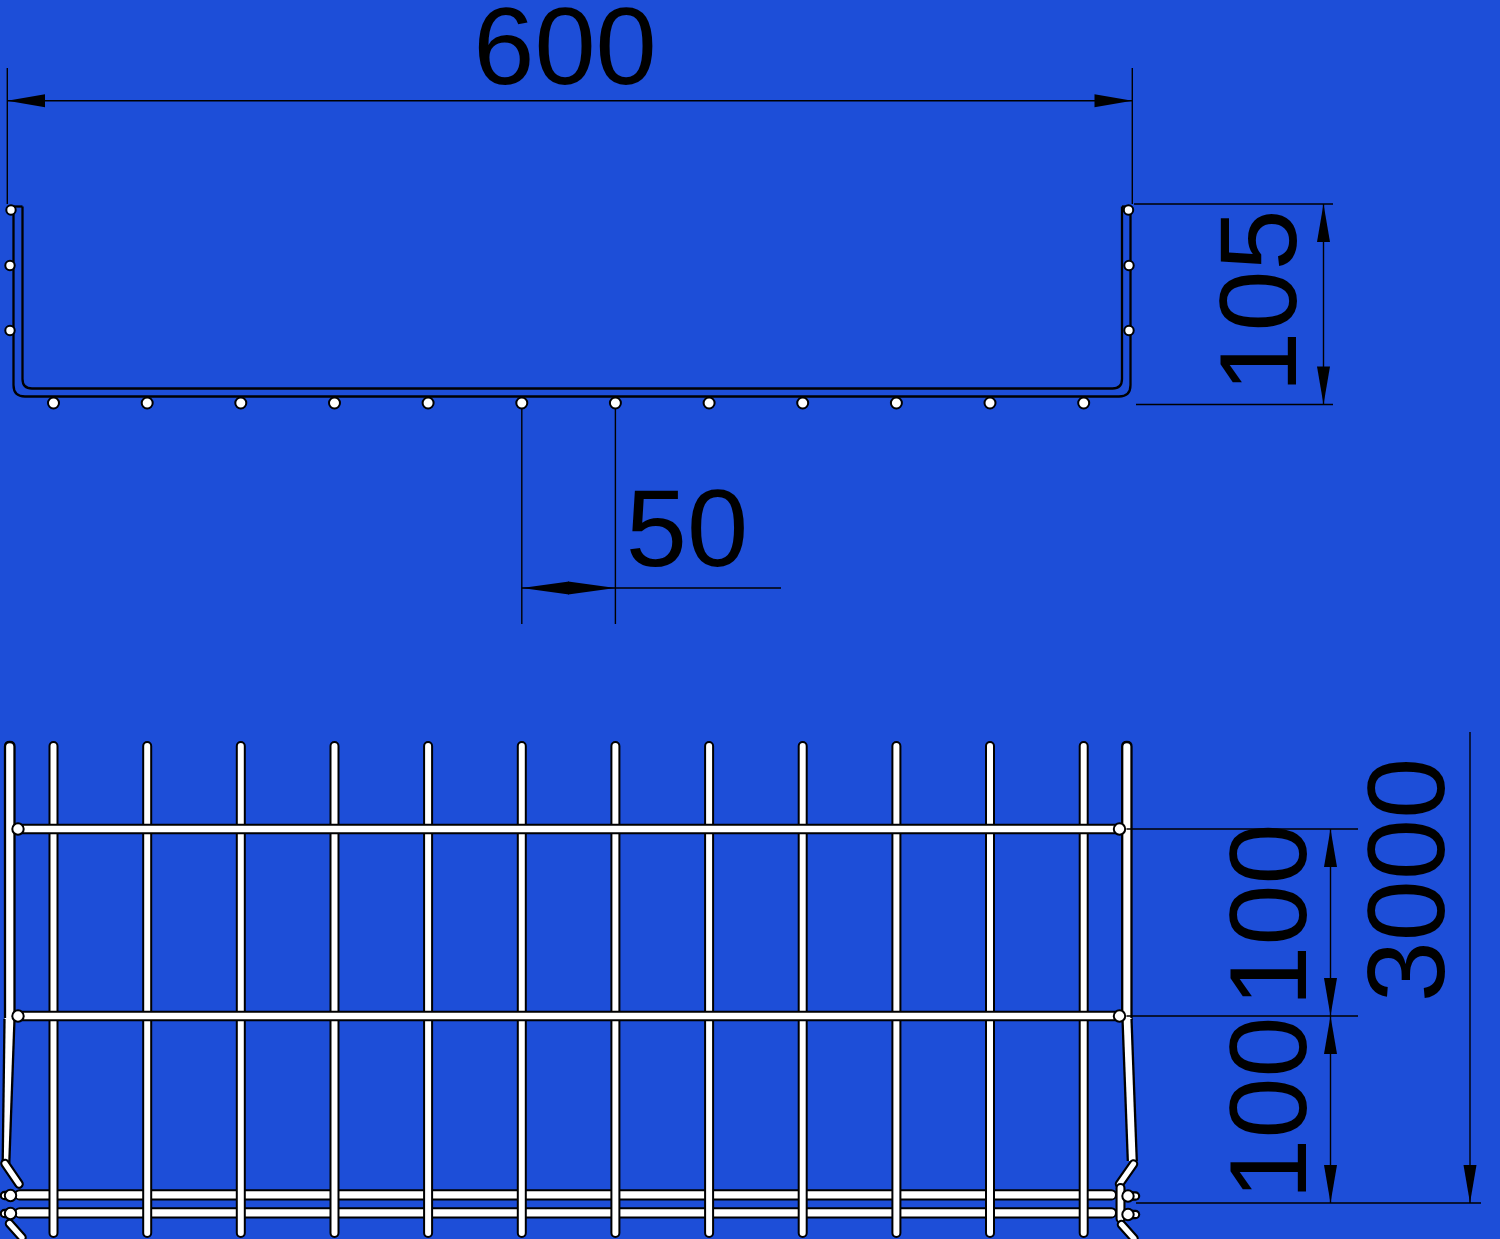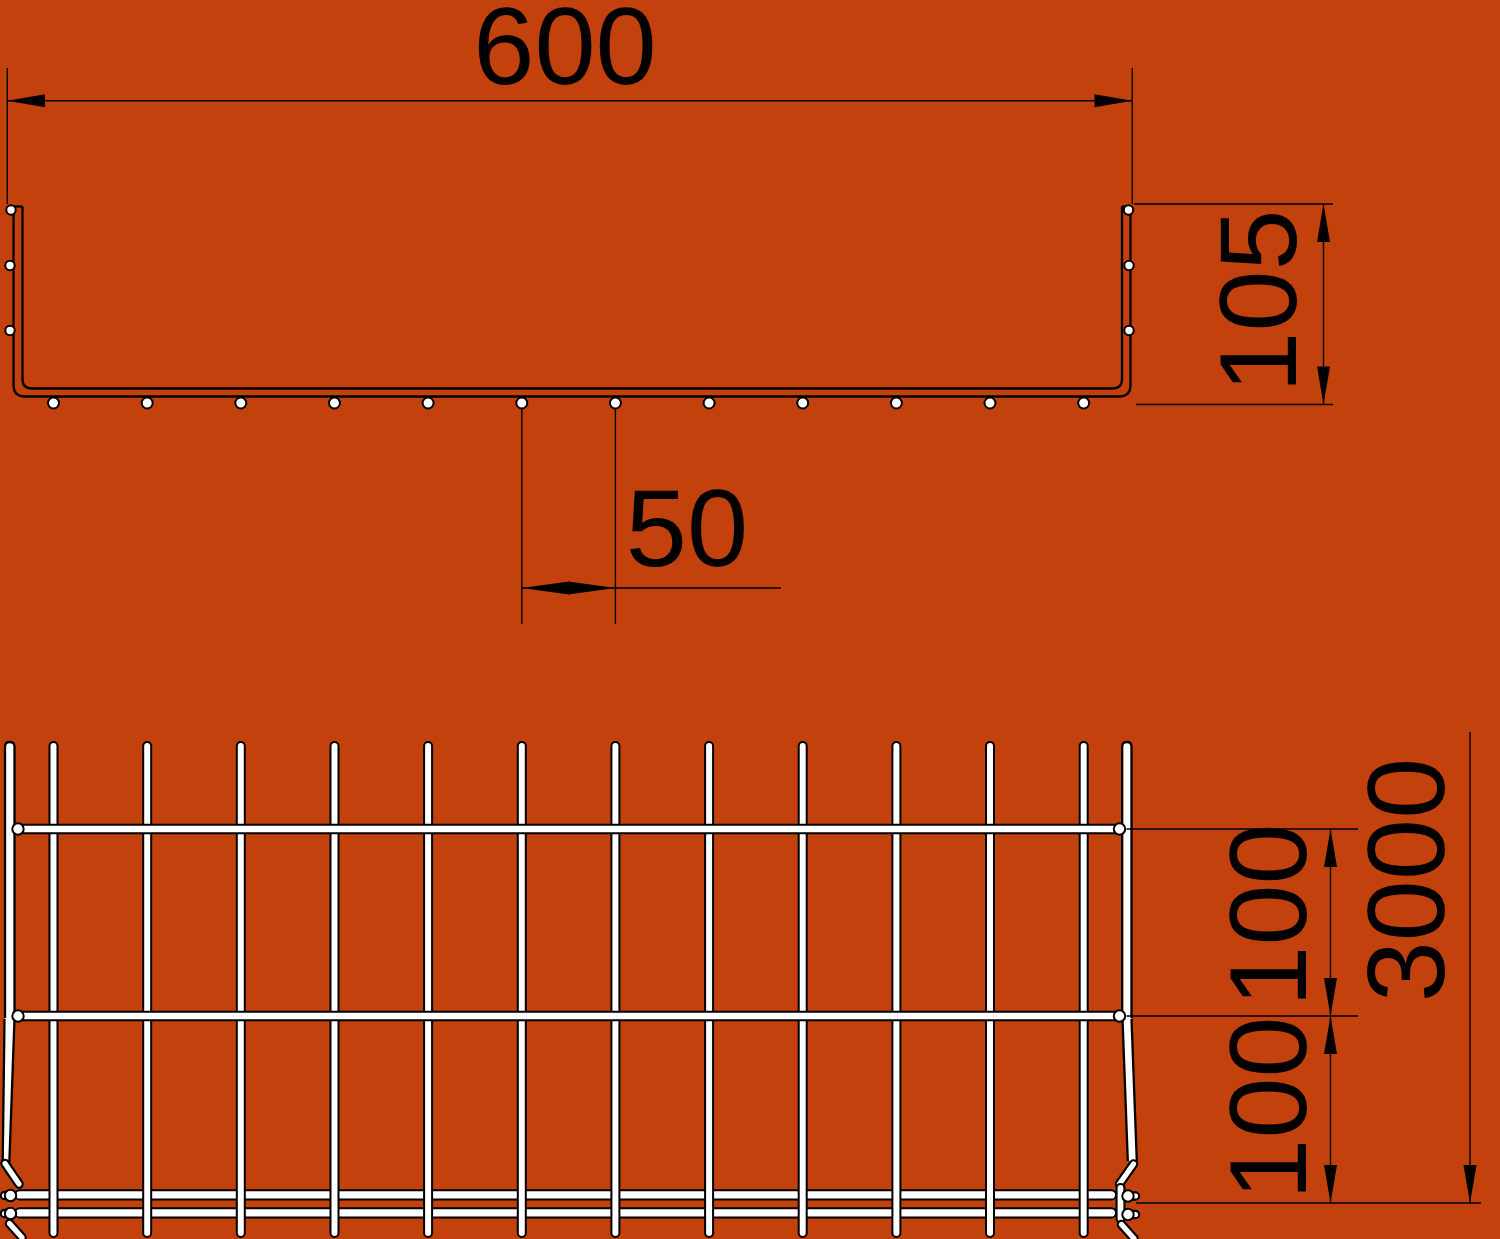--- a/index.html
+++ b/index.html
@@ -1,16 +1,16 @@
 <!DOCTYPE html>
 <html><head>
 <meta charset="utf-8">
 <style>
   html,body{margin:0;padding:0;background:#ffffff;}
-  .canvas{position:relative;width:1500px;height:1239px;background:#c2410c;overflow:hidden;}
+  .canvas{position:relative;width:1500px;height:1239px;background:#1d4ed8;overflow:hidden;}
   svg{display:block;}
   .ln   {stroke:#000;fill:none;stroke-width:2.3;}
   .lnw  {stroke:#000;fill:#fff;stroke-width:2.3;}
   .thin {stroke:#000;fill:none;stroke-width:1.4;}
   .wh   {fill:#fff;stroke:#000;stroke-width:2;}
   .fillw{fill:#fff;stroke:none;}
   .arr  {fill:#000;stroke:none;}
   .capb {stroke:#000;stroke-linecap:round;fill:none;}
   .capw {stroke:#fff;stroke-linecap:round;fill:none;}
   .dimtxt{font-family:"Liberation Sans",sans-serif;font-size:110px;fill:#000;}

